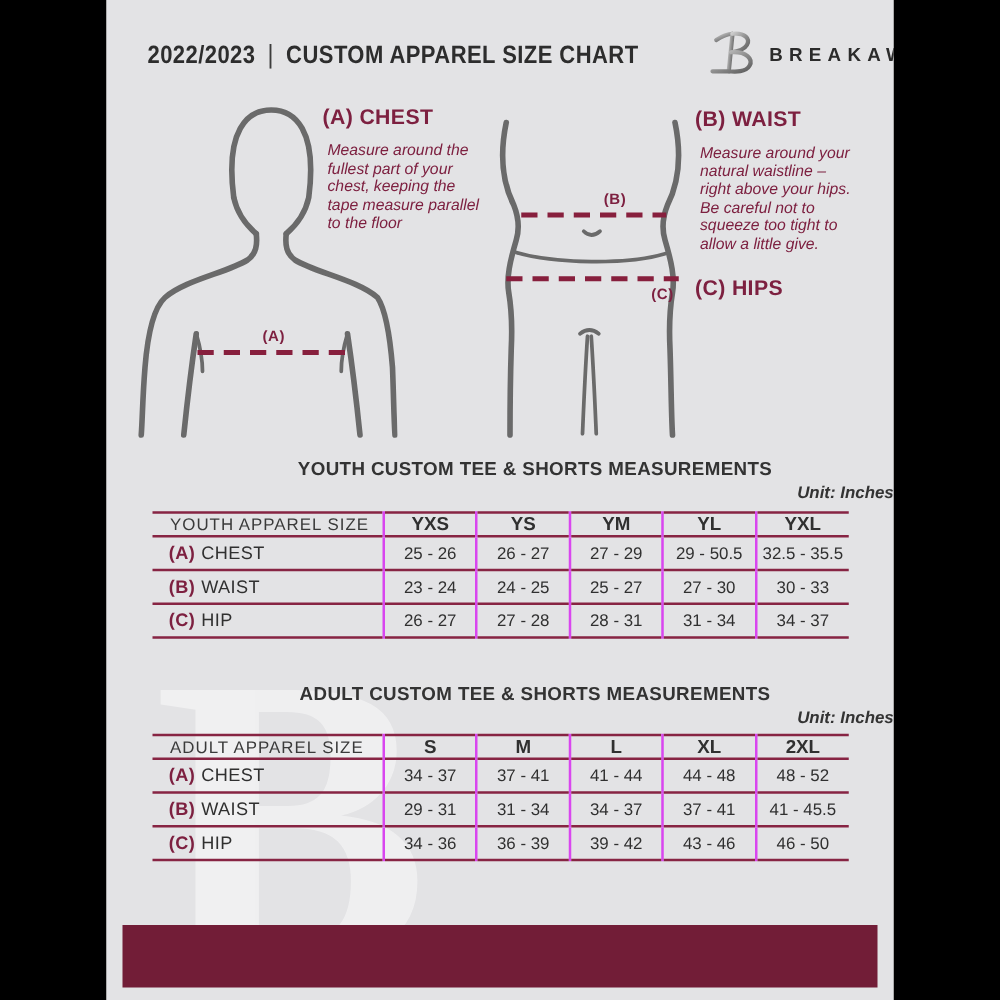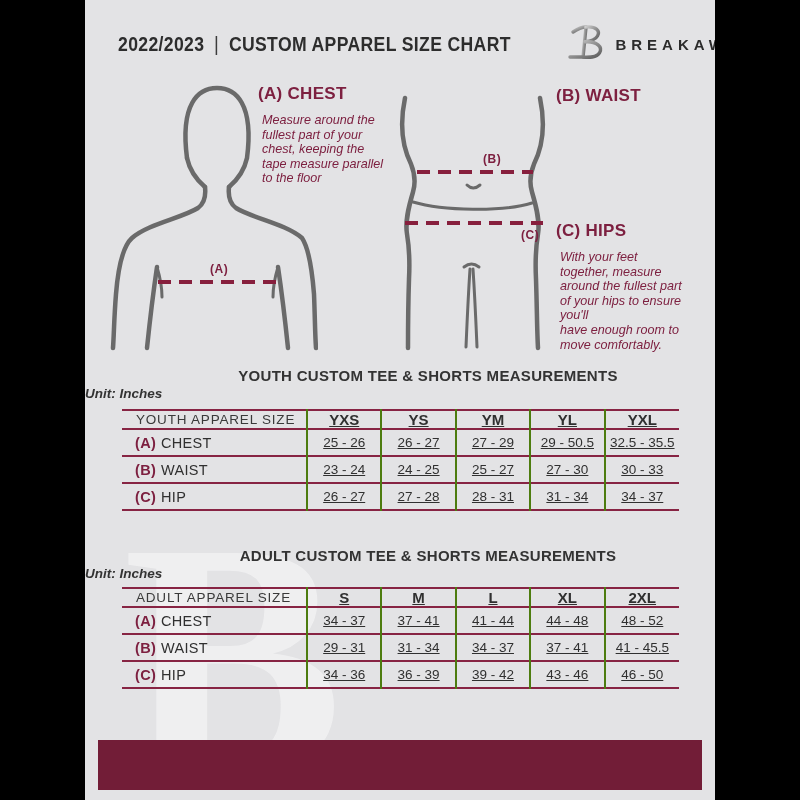--- a/index.html
+++ b/index.html
@@ -46,39 +46,39 @@
   #label-hips  { left:436px; top:228px; }
   .outline { fill:none; stroke:#6a6a6a; stroke-width:4.5; stroke-linecap:round; }
   .thin    { fill:none; stroke:#6a6a6a; stroke-width:3;   stroke-linecap:round; }
   .dash    { fill:none; stroke:#871f3d; stroke-width:4; stroke-dasharray:13 8; stroke-linecap:butt; }
   
   .tbl-title {
     position:absolute; left:0; width:630px; text-align:center; z-index:2;
     font-weight:bold; font-size:15px; letter-spacing:0.3px; color:#333333;padding-left:28px;
   }
   .tbl-unit {
-    position:absolute; left:0; width:630px; text-align:left; z-index:2;
+    position:absolute; left:0; width:630px; text-align:right; z-index:2;
     font-style:italic; font-weight:bold; font-size:13.5px; color:#333333;
   }
   #youth-title { top:367px; } #youth-unit { top:386px; }
   #adult-title { top:547px; } #adult-unit { top:566px; }
   
   .size-table {
     position:absolute; left:37px; width:557px; z-index:2;
     border-collapse:collapse; table-layout:fixed;
     border-top:2px solid #872443; border-bottom:2px solid #872443;
   }
   #youth-table { top:409px; } #adult-table { top:587px; }
   .size-table col.c0 { width:185px; } .size-table col.cn { width:74.4px; }
   .size-table thead tr { height:14px; }
   .size-table tbody tr { height:27px; border-top:2px solid #872443; }
   .size-table th, .size-table td {
     border:none; padding:0; text-align:center; vertical-align:middle; color:#303030;
   }
-  .size-table th + th, .size-table td + td { border-left:2px solid #4d7c0f;text-decoration:underline; }
+  .size-table th + th, .size-table td + td { border-left:2px solid #d946ef; }
   .size-table th { font-weight:bold; font-size:15px; }
   .size-table th.size-label {
     text-align:left; padding-left:14px; font-weight:normal;
     font-size:13.5px; letter-spacing:0.8px; color:#3a3a3a;
   }
   .size-table td { font-size:13.5px; }
   .size-table td.row-label { text-align:left; padding-left:13px; font-size:14.5px; letter-spacing:0.3px; }
   .size-table td.row-label .key { color:#7d2040; font-weight:bold; margin-right:5px; }
   
   .footer {
@@ -165,30 +165,29 @@
     <div class="inst" id="inst-chest">
       <h3>(A) CHEST</h3>
       <p>Measure around the
 fullest part of your
 chest, keeping the
 tape measure parallel
 to the floor</p>
     </div>
     <div class="inst" id="inst-waist">
       <h3>(B) WAIST</h3>
+      <p>Measure around your
+natural waistline –
+right above your hips.
+Be careful not to
+squeeze too tight to
+allow a little give.</p>
     </div>
     <div class="inst" id="inst-hips">
       <h3>(C) HIPS</h3>
-      <p>With your feet
-together, measure
-around the fullest part
-of your hips to ensure
-you'll
-have enough room to
-move comfortably.</p>
     </div>
 
     <div class="tbl-title" id="youth-title">YOUTH CUSTOM TEE &amp; SHORTS MEASUREMENTS</div>
     <div class="tbl-unit" id="youth-unit">Unit: Inches</div>
     <table class="size-table" id="youth-table">
       <colgroup>
           <col class="c0">
           <col class="cn">
           <col class="cn">
           <col class="cn">

